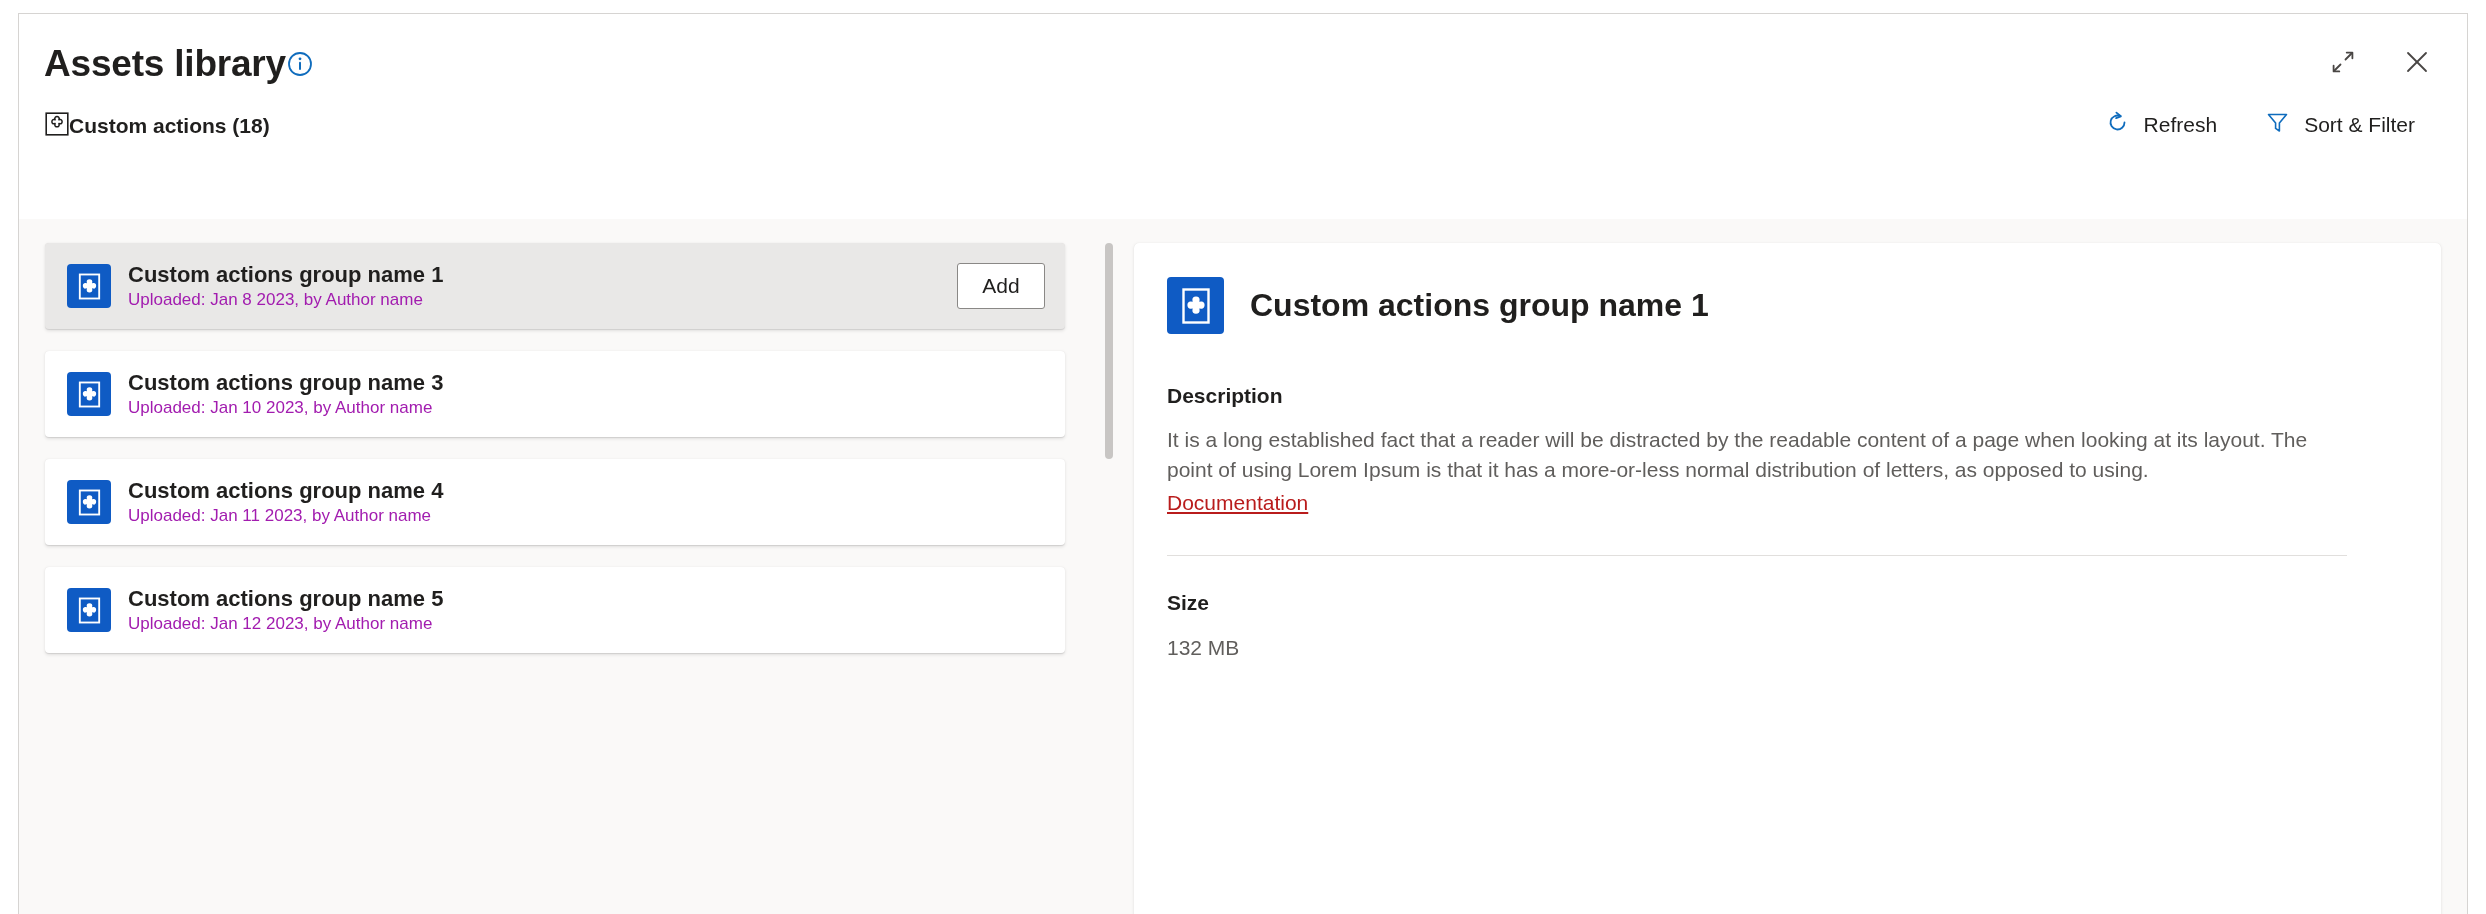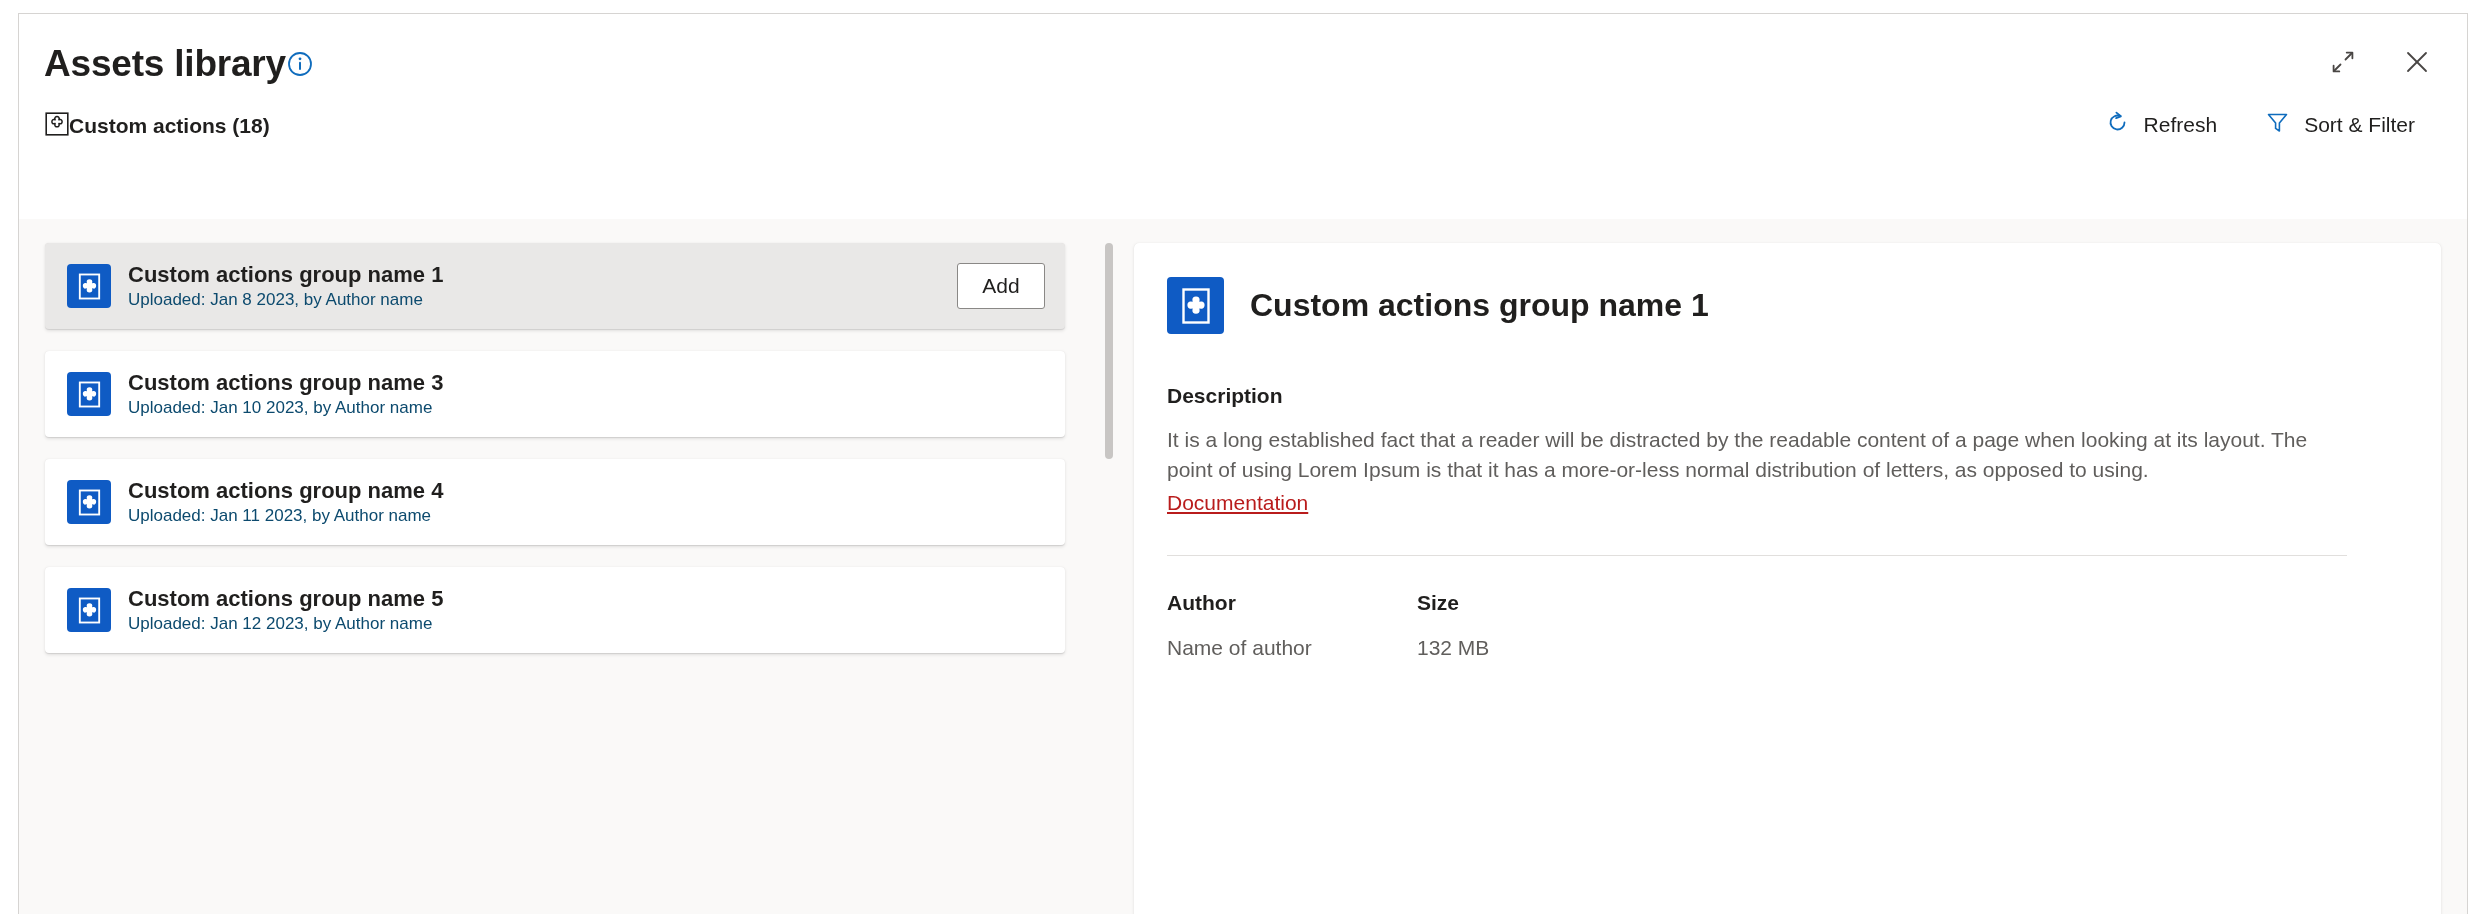--- a/index.html
+++ b/index.html
@@ -214,21 +214,21 @@
 
   .asset-name {
     font-size: 22px;
     font-weight: 600;
     color: #201f1e;
     line-height: 1.15;
   }
 
   .asset-meta {
     font-size: 17px;
-    color: #0c4a6e;
+    color: #a21caf;
     line-height: 1.2;
   }
 
   .add-btn {
     margin-left: auto;
     width: 88px;
     height: 46px;
     background: #ffffff;
     border: 1px solid #8a8886;
     border-radius: 3px;
@@ -494,24 +494,20 @@
           </div>
 
           <div class="section-label">Description</div>
           <div class="description-text">It is a long established fact that a reader will be distracted by the readable content of a page when looking at its layout. The point of using Lorem Ipsum is that it has a more-or-less normal distribution of letters, as opposed to using.</div>
           <a class="doc-link">Documentation</a>
 
           <div class="divider"></div>
 
           <div class="meta-grid" id="meta-grid">
               <div class="meta-col">
-                <div class="meta-key">Author</div>
-                <div class="meta-val">Name of author</div>
-              </div>
-              <div class="meta-col">
                 <div class="meta-key">Size</div>
                 <div class="meta-val">132 MB</div>
               </div>
             </div>
 
         </div>
       </div>
 
     </div>
   </div>

